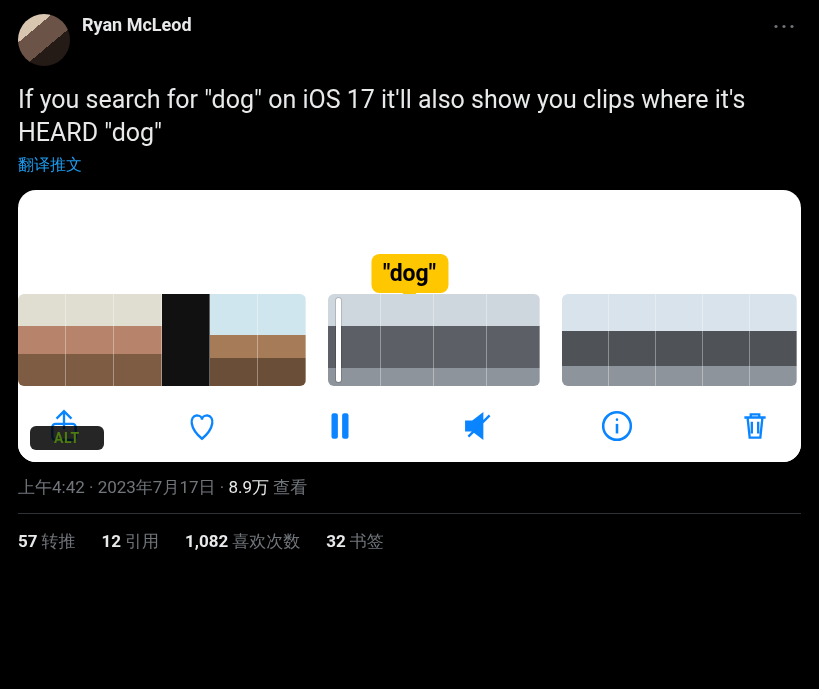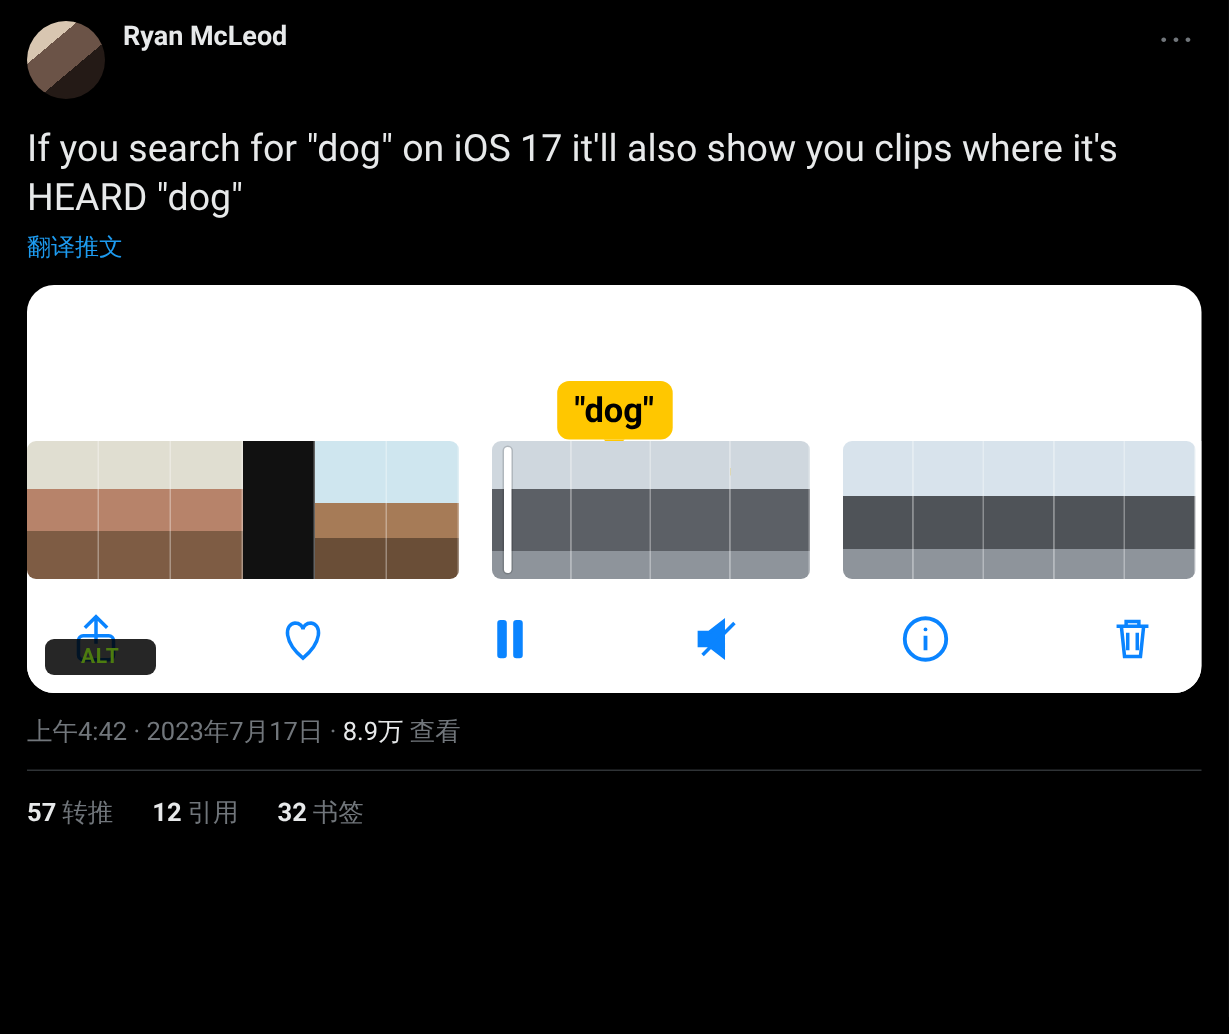--- a/index.html
+++ b/index.html
@@ -272,16 +272,17 @@
 
   <div class="meta">
     <span>上午4:42</span><span> · </span><span>2023年7月17日</span><span> · </span><span class="views-num">8.9万</span><span> 查看</span>
   </div>
 
   <div class="sep"></div>
 
   <div class="stats">
     <span><span class="num">57</span><span>转推</span></span>
     <span><span class="num">12</span><span>引用</span></span>
+    <span><span class="num">1,082</span><span>喜欢次数</span></span>
     <span><span class="num">32</span><span>书签</span></span>
   </div>
 
 </div>
 
 </body></html>

